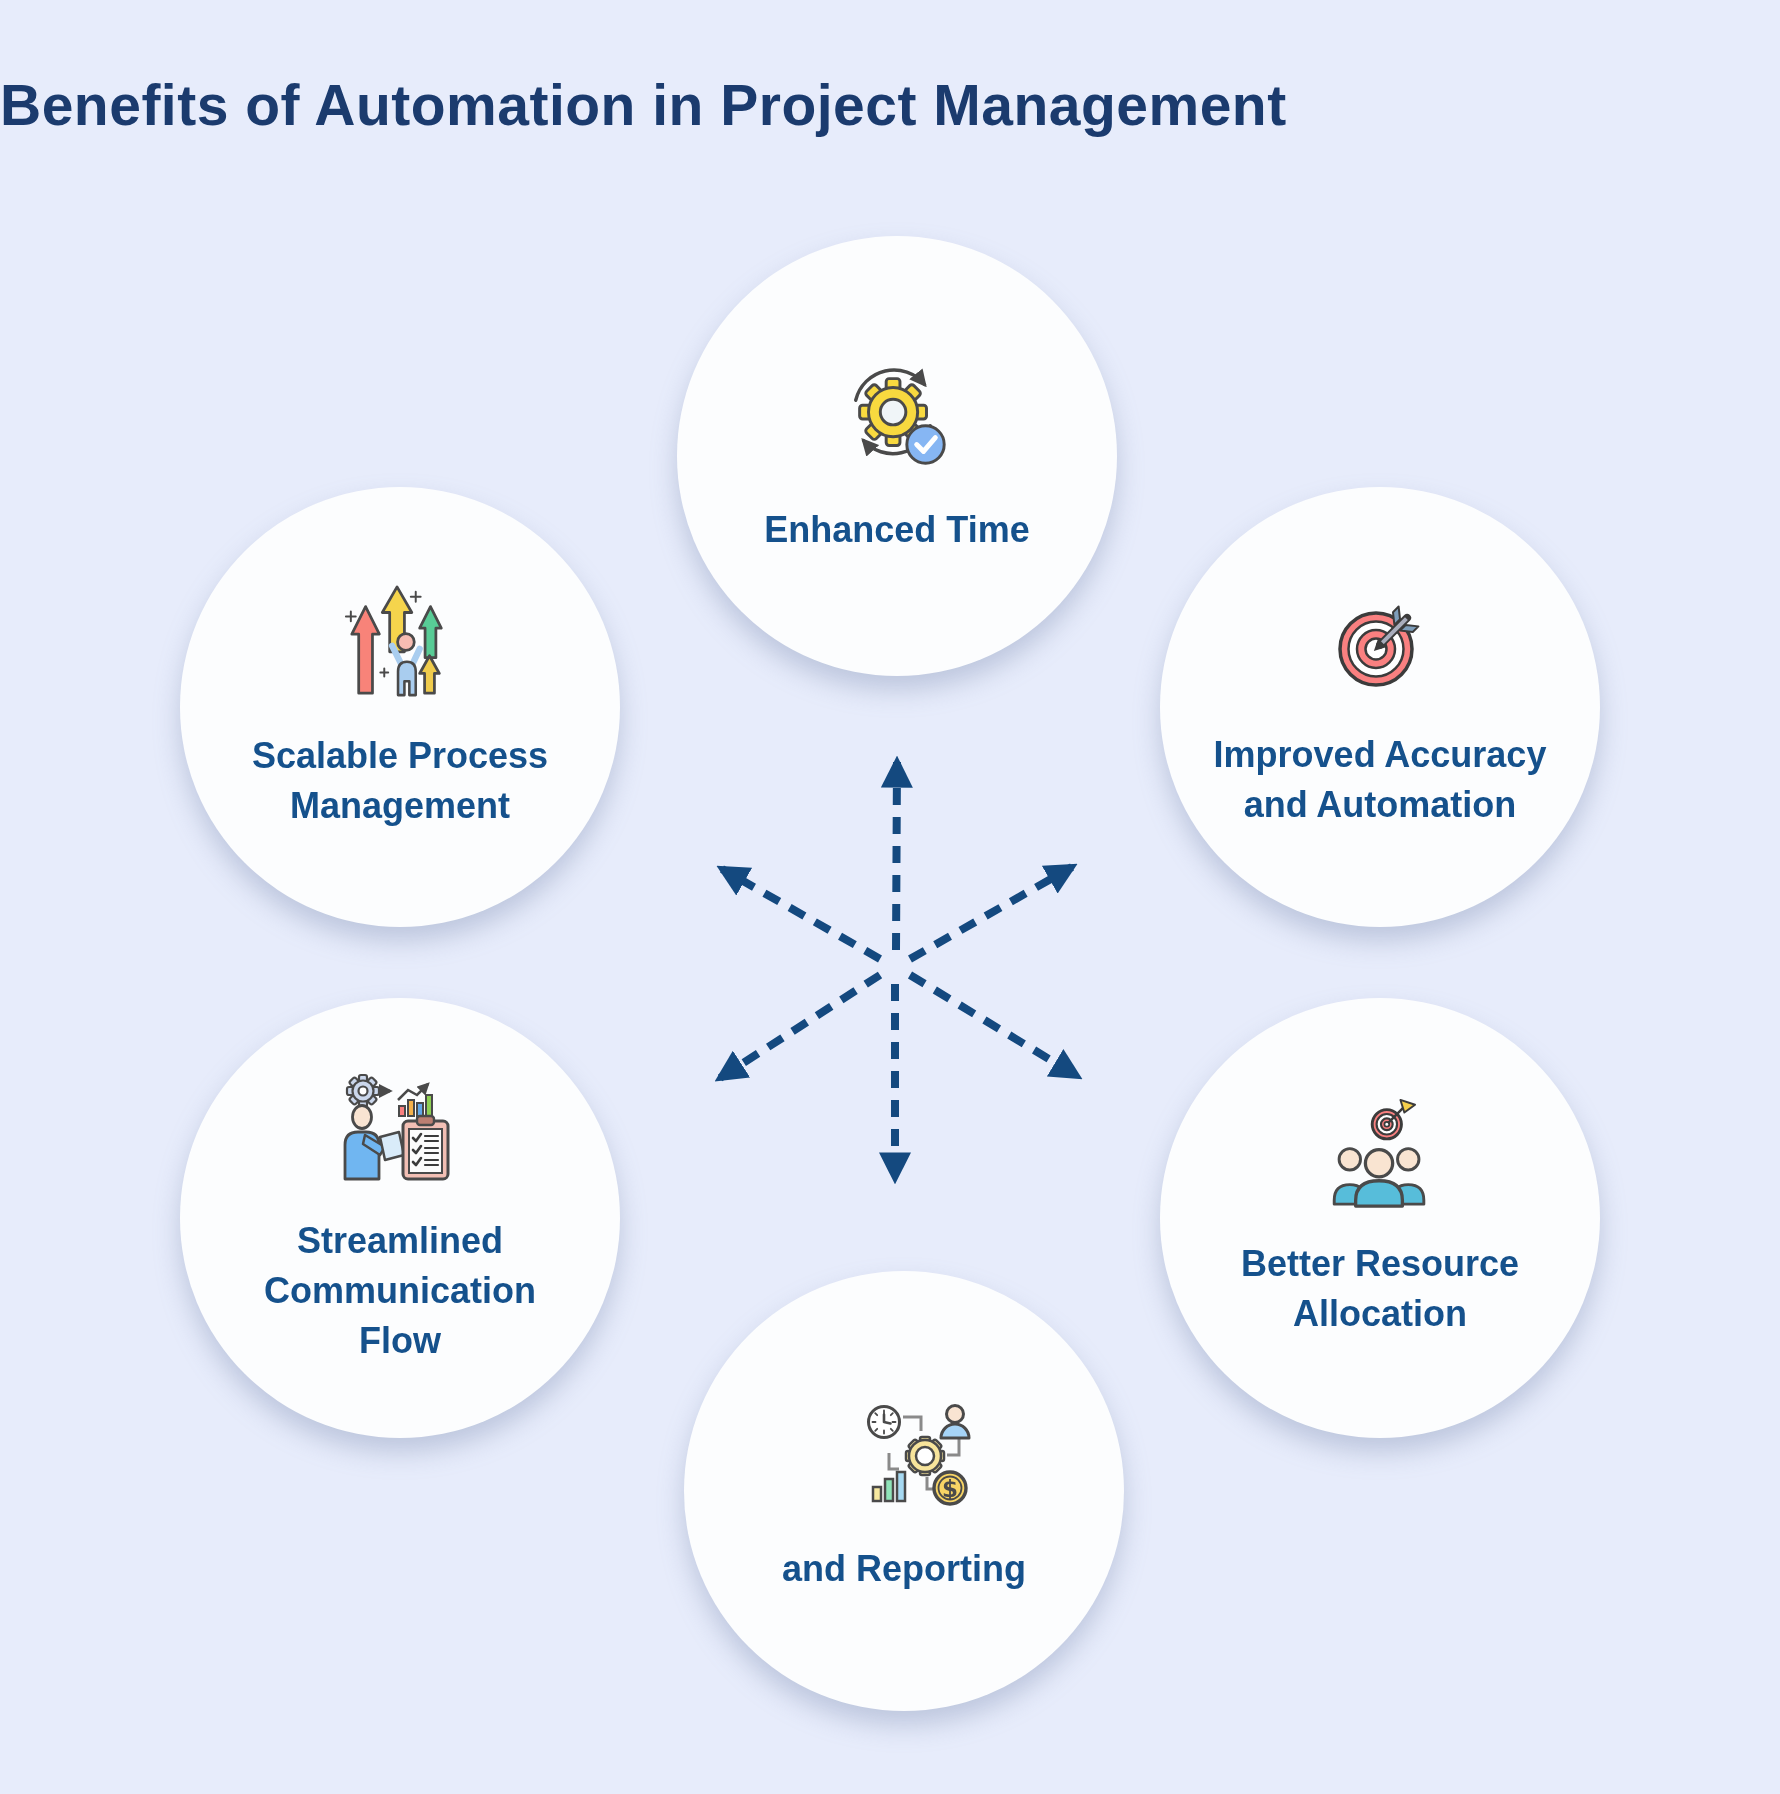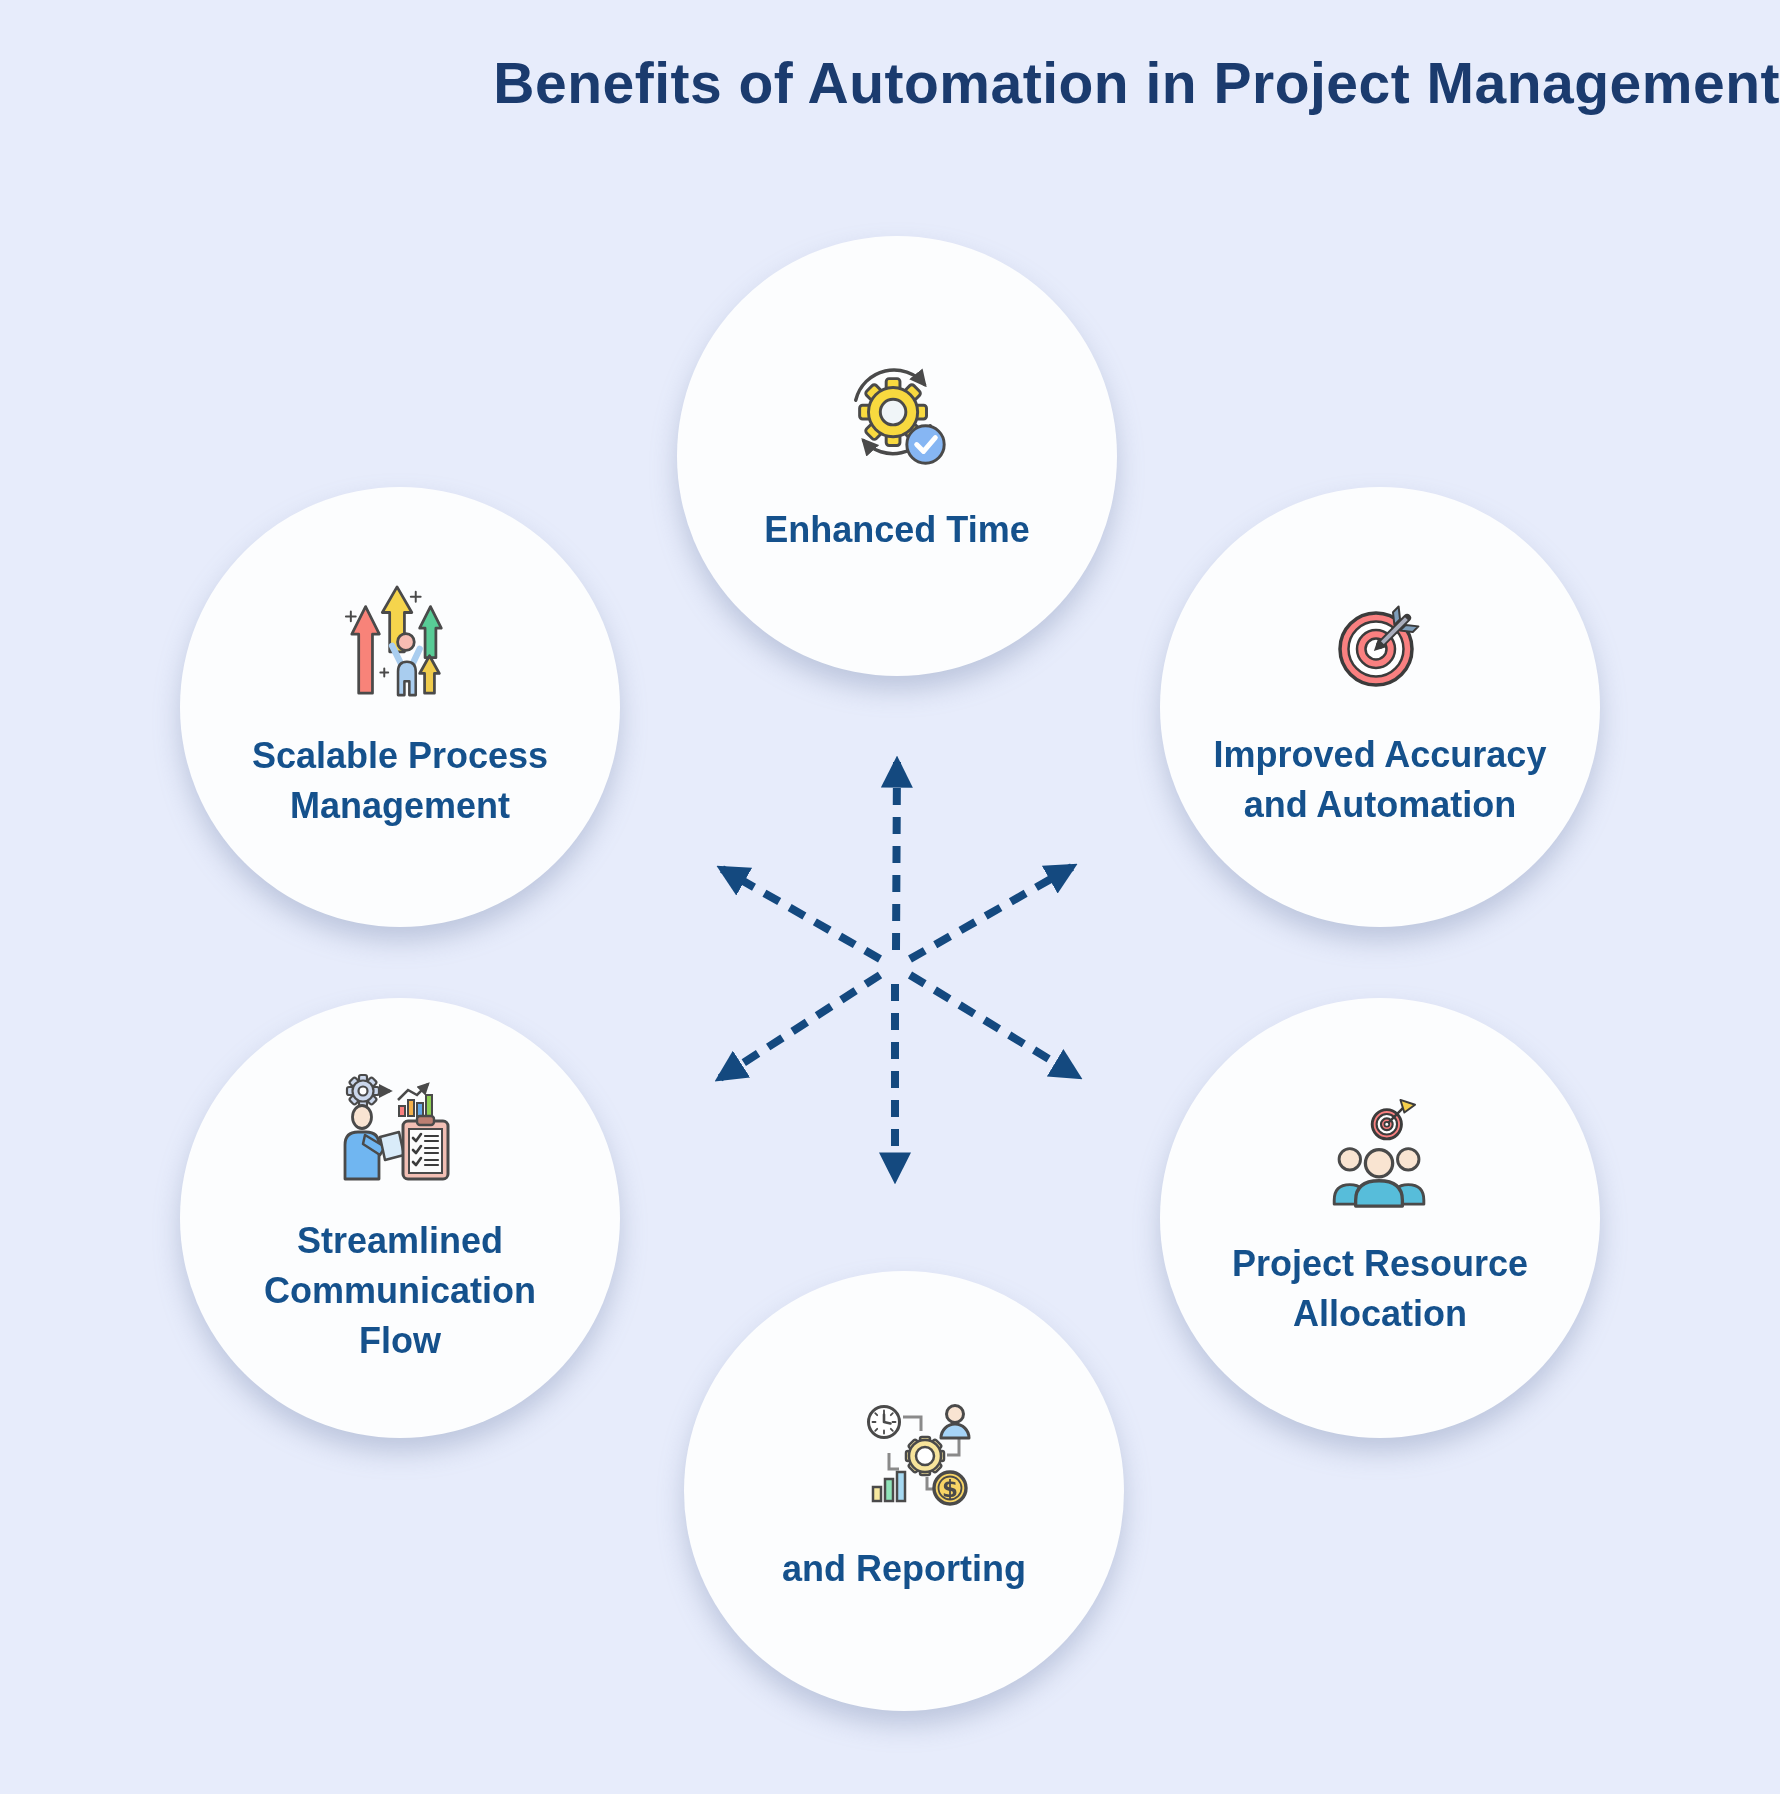--- a/index.html
+++ b/index.html
@@ -4,23 +4,23 @@
 <style>
   html,body{margin:0;padding:0;}
   body{font-family:"Liberation Sans", sans-serif;}
   .canvas{
     position:relative;
     width:1780px;height:1794px;
     background:#E7ECFB;
     overflow:hidden;
   }
   .page-title{
-    position:absolute;left:0;right:0;top:50px;
+    position:absolute;left:0;right:0;top:72px;
     margin:0;
-    text-align:right;
+    text-align:left;
     font-size:57px;
     font-weight:bold;
     letter-spacing:.5px;
     color:#1B3B6E;
   }
   .hub-arrows{
     position:absolute;left:0;top:0;
     pointer-events:none;
   }
   .circle{
@@ -150,21 +150,21 @@
       <g stroke="#4A4A4A" stroke-linejoin="round">
         <circle cx="34" cy="64" r="11" fill="#F9E4D1" stroke-width="3"></circle>
         <path d="M18 110 v-4 q0 -16 16 -16 q16 0 16 16 v4 z" fill="#57BDDA" stroke-width="3"></path>
         <circle cx="94" cy="64" r="11" fill="#F9E4D1" stroke-width="3"></circle>
         <path d="M78 110 v-4 q0 -16 16 -16 q16 0 16 16 v4 z" fill="#57BDDA" stroke-width="3"></path>
         <circle cx="64" cy="68" r="14" fill="#F9E4D1" stroke-width="3.4"></circle>
         <path d="M40 112 v-6 q0 -20 24 -20 q24 0 24 20 v6 z" fill="#57BDDA" stroke-width="3.4"></path>
       </g>
     </svg>
     <div class="label">
-      <span>Project Resource</span>
+      <span>Better Resource</span>
       <span>Allocation</span>
     </div>
   </div>
 
   <div class="circle pos-bottom">
     <svg class="icon-svg" width="135" height="125" viewBox="0 0 135 125">
       <g fill="none" stroke="#8A8A8A" stroke-width="3">
         <path d="M66 28 H84 V42"></path>
         <path d="M122 44 V66 H110"></path>
         <path d="M52 64 V80 H62"></path>

